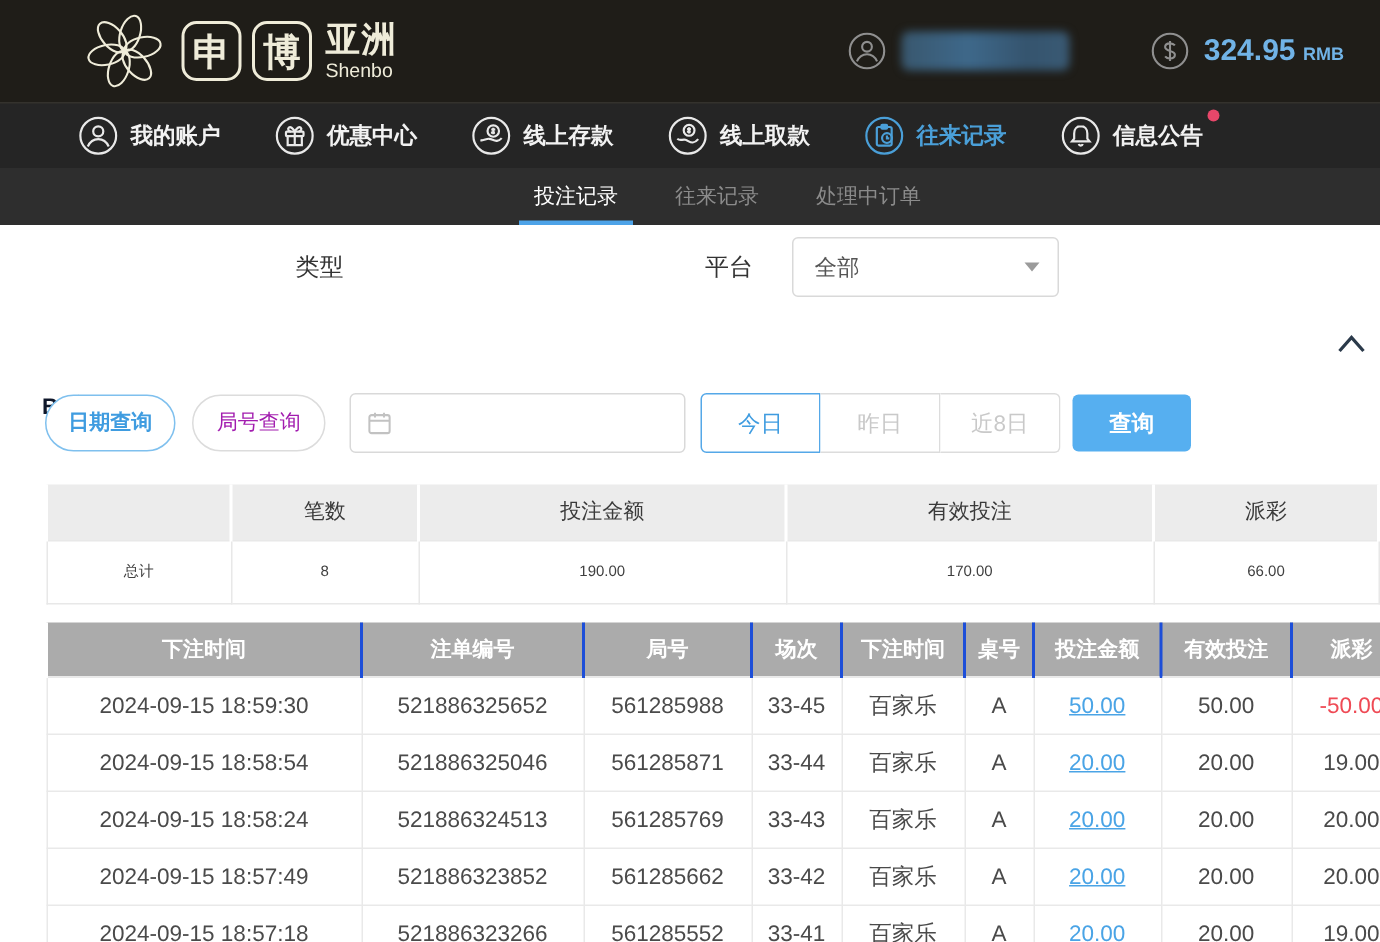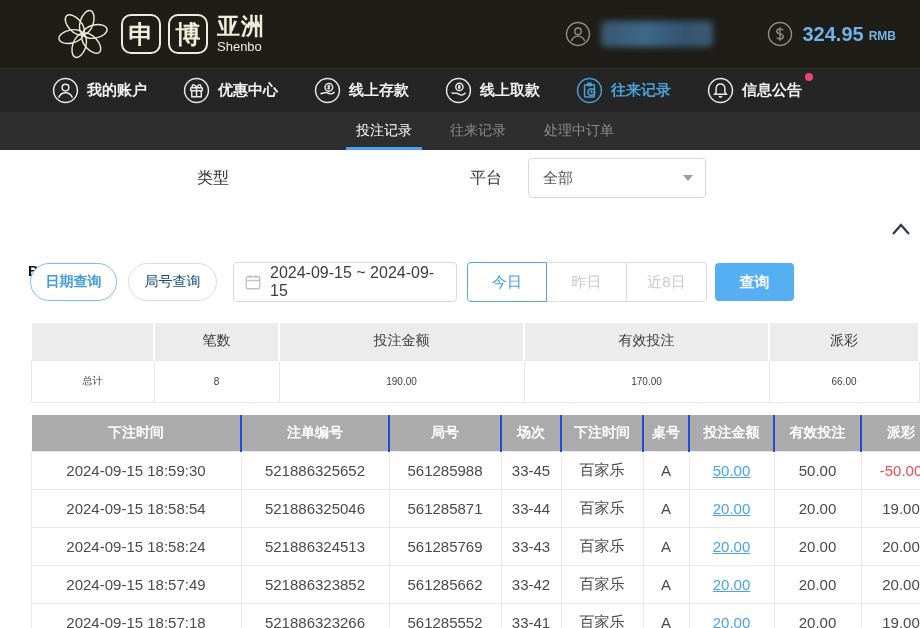--- a/index.html
+++ b/index.html
@@ -69,21 +69,21 @@
     font-weight:bold; color:#0f172a;margin-top:40px; }
   .collapse { position:absolute; right:8px; top:220px; width:22px; height:20px;
     color:#2b3a4a; cursor:pointer; }
 
   
   .query-row { position:absolute; left:0; top:262px; width:884px; height:40px; }
   .pill { position:absolute; top:1px; height:38px; border-radius:19px; background:#fff;
     display:flex; align-items:center; justify-content:center; font-size:14px;
     font-weight:bold; cursor:pointer; }
   .pill-date { left:30px; width:87px; border:1px solid #7fc0ee; color:#3f9ce0; }
-  .pill-round { left:128px; width:89px; border:1px solid #dcdcdc; color:#0c4a6e;
+  .pill-round { left:128px; width:89px; border:1px solid #dcdcdc; color:#a21caf;
     font-weight:normal; }
   .date-input { position:absolute; left:233px; top:0; width:224px; height:40px;
     border:1px solid #d9d9d9; border-radius:4px; background:#fff; display:flex;
     align-items:center; padding:0 10px; gap:8px; cursor:pointer; }
   .date-input .cal { width:18px; height:18px; color:#c2c2c2; flex:0 0 auto; }
   .date-text { font-size:16px; color:#3d3d3d; }
   .btn-group { position:absolute; left:467px; top:0; height:40px; display:flex; }
   .bg-btn { width:80px; height:40px; border:1px solid #dcdcdc; border-left:none;
     background:#fff; display:flex; align-items:center; justify-content:center;
     font-size:15px; color:#c9c9c9; cursor:pointer; }
@@ -232,21 +232,20 @@
   <div class="query-row">
     <div class="pill pill-date">日期查询</div>
     <div class="pill pill-round">局号查询</div>
     <div class="date-input">
       <svg class="cal" viewBox="0 0 24 24" fill="none" stroke="currentColor" stroke-width="1.8">
         <rect x="3" y="5" width="18" height="16" rx="2"></rect>
         <line x1="3" y1="10" x2="21" y2="10"></line>
         <line x1="8" y1="2.8" x2="8" y2="7"></line>
         <line x1="16" y1="2.8" x2="16" y2="7"></line>
       </svg>
-      <span class="date-text">2024-09-15 ~ 2024-09-15</span>
     </div>
     <div class="btn-group">
       <div class="bg-btn active">今日</div>
       <div class="bg-btn">昨日</div>
       <div class="bg-btn">近8日</div>
     </div>
     <button class="search-btn">查询</button>
   </div>
 
   <table class="summary">

